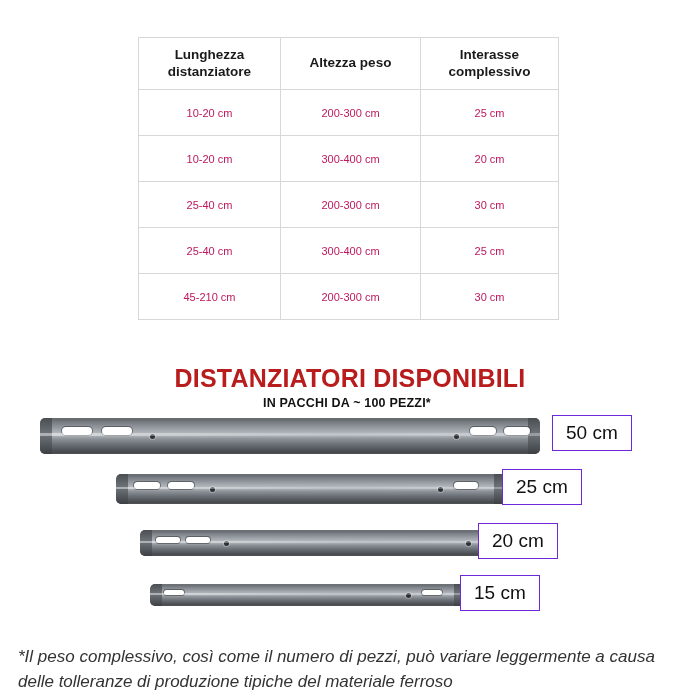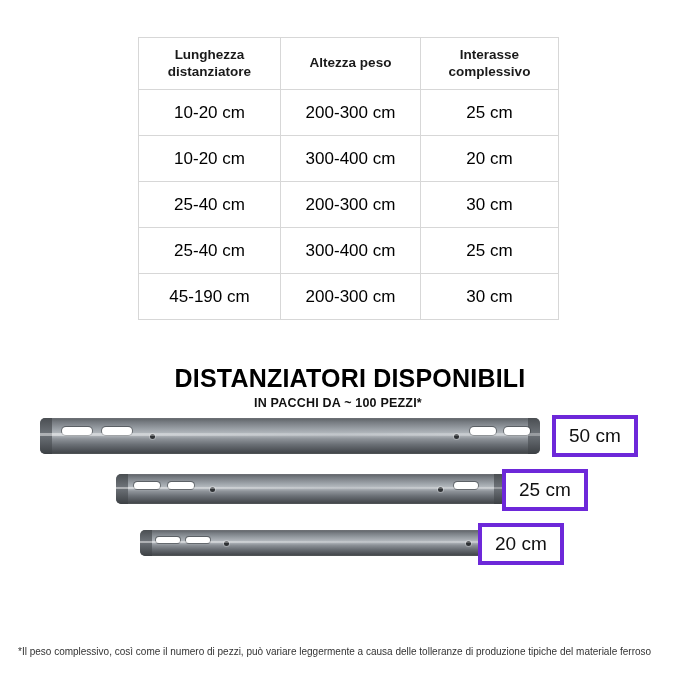--- a/index.html
+++ b/index.html
@@ -40,44 +40,44 @@
   }
   table.spec th {
     height: 52px;
     font-size: 13.5px;
     font-weight: bold;
     line-height: 1.25;
     color: #1a1a1a;
   }
   table.spec td {
     height: 46px;
-    font-size: 17px;
+    font-size: 11px;
     font-weight: normal;
-    color: #000000;
+    color: #be185d;
   }
   col.c1 { width: 142px; }
   col.c2 { width: 140px; }
   col.c3 { width: 138px; }
 
   
   .title {
     position: absolute;
     top: 364px;
     left: 0;
     width: 700px;
     text-align: center;
     font-size: 25px;
     font-weight: bold;
     letter-spacing: 0.2px;
-    color: #000000;
+    color: #b91c1c;
   }
   .subtitle {
     position: absolute;
     top: 396px;
-    left: 0;
+    left: 9px;
     width: 676px;
     text-align: center;
     font-size: 12.5px;
     font-weight: bold;
     letter-spacing: 0.2px;
     color: #111;
   }
 
   
   .bars {
@@ -137,38 +137,39 @@
     top: 0;
     height: 100%;
     width: 12px;
     background: linear-gradient(to bottom, #4a4e52, #6f747a 45%, #3c4044);
   }
   .tip-left { left: 0; border-radius: 5px 0 0 5px; }
   .tip-right { right: 0; border-radius: 0 5px 5px 0; }
 
   .len-label {
     position: absolute;
-    border: 4px solid #6d28d9;
+    border: 1px solid #6d28d9;
     background: #fff;
     font-size: 19px;
     color: #111;
     padding: 7px 13px 8px;
     line-height: 1;
     white-space: nowrap;
   }
 
   
   .footnote {
     position: absolute;
     left: 18px;
     top: 645px;
     width: 668px;
-    font-size: 10px;
+    font-size: 17px;
     line-height: 1.45;
     color: #333;
+    font-style: italic;
   }
 </style>
 </head>
 <body>
 
 <div id="page">
 
   <div class="table-wrap">
     <table class="spec">
       <colgroup>
@@ -198,21 +199,21 @@
           <td>25-40 cm</td>
           <td>200-300 cm</td>
           <td>30 cm</td>
         </tr>
         <tr>
           <td>25-40 cm</td>
           <td>300-400 cm</td>
           <td>25 cm</td>
         </tr>
         <tr>
-          <td>45-190 cm</td>
+          <td>45-210 cm</td>
           <td>200-300 cm</td>
           <td>30 cm</td>
         </tr>
       </tbody>
     </table>
   </div>
 
   <div class="title">DISTANZIATORI DISPONIBILI</div>
   <div class="subtitle">IN PACCHI DA ~ 100 PEZZI*</div>
 
@@ -251,18 +252,28 @@
         <div class="tip-right"></div>
         <div class="slot" style="left:16px; top:7px; width:24px; height:6px;"></div>
         <div class="slot" style="left:46px; top:7px; width:24px; height:6px;"></div>
         <div class="slot" style="left:340px; top:7px; width:22px; height:6px;"></div>
         <div class="hole" style="left:84px; top:11px;"></div>
         <div class="hole" style="left:326px; top:11px;"></div>
       </div>
       <div class="len-label" style="left:338px; top:-7px;">20 cm</div>
     </div>
 
+    <div class="bar-row" style="left:150px; top:172px; width:316px; height:22px;">
+      <div class="bar" style="width:316px; height:22px;">
+        <div class="tip-left"></div>
+        <div class="tip-right"></div>
+        <div class="slot" style="left:14px; top:6px; width:20px; height:5px;"></div>
+        <div class="slot" style="left:272px; top:6px; width:20px; height:5px;"></div>
+        <div class="hole" style="left:256px; top:9px;"></div>
+      </div>
+      <div class="len-label" style="left:310px; top:-9px;">15 cm</div>
+    </div>
 
   </div>
 
   <div class="footnote">*Il peso complessivo, così come il numero di pezzi, può variare leggermente a causa delle tolleranze di produzione tipiche del materiale ferroso</div>
 
 </div>
 
 </body></html>

